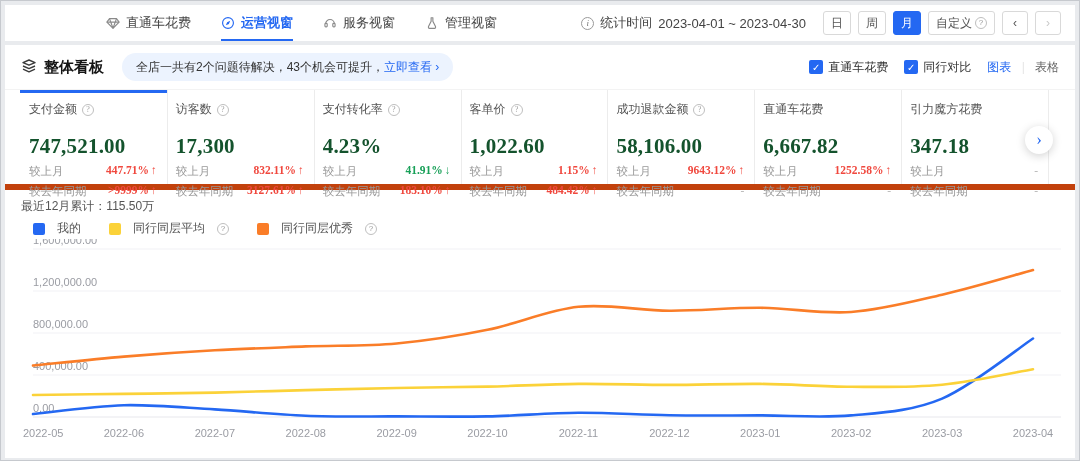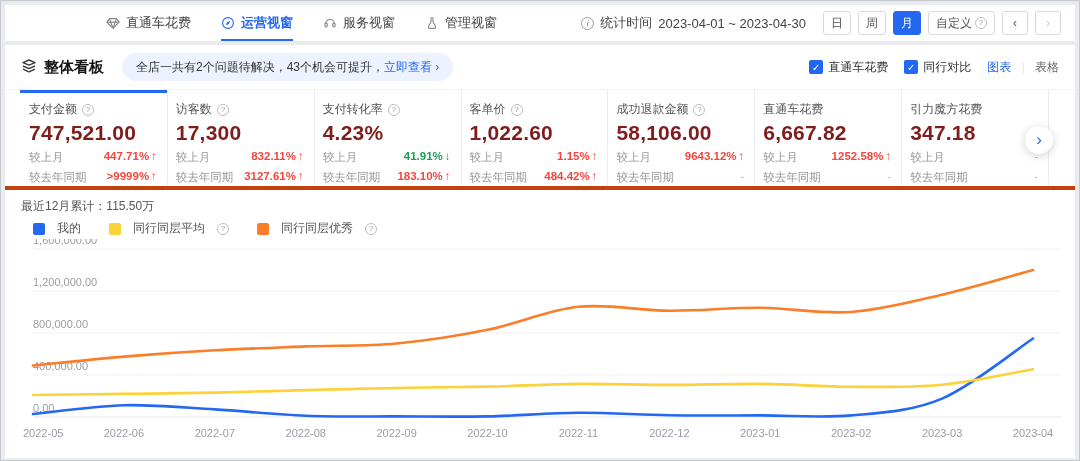--- a/index.html
+++ b/index.html
@@ -27,26 +27,26 @@
   .notice .link { color:#2468f2; cursor:pointer; }
   .header-right { margin-left:auto; display:flex; align-items:center; gap:16px; font-size:12px; color:#333; white-space:nowrap; }
   .chk-wrap { display:flex; align-items:center; cursor:pointer; }
   .check { width:14px; height:14px; background:#2468f2; border-radius:2px; color:#fff; font-size:10px; display:inline-flex; align-items:center; justify-content:center; margin-right:5px; }
   .view-toggle { display:flex; align-items:center; gap:6px; }
   .view-chart { color:#2468f2; cursor:pointer; }
   .view-div { color:#ddd; }
   .view-table { color:#666; cursor:pointer; }
 
   
-  .cards { display:flex; position:relative; height:100px; border-bottom:4px solid #c2410c; padding:0 26px 0 16px; }
+  .cards { display:flex; position:relative; height:100px; border-bottom:6px solid #c2410c; padding:0 26px 0 16px;font-family:Liberation Serif, serif; }
   .card { flex:1; border-right:1px solid #ececec; padding:11px 10px 0 8px; position:relative; cursor:pointer; min-width:0; }
   .card:last-child { border-right:none; }
   .card.selected::before { content:""; position:absolute; top:0; left:-1px; right:0; height:3px; background:#2468f2; }
   .card-title { font-size:12px; color:#555; display:flex; gap:5px; align-items:center; white-space:nowrap; }
-  .card-value { font-size:21px; font-weight:700; color:#7f1d1d; margin-top:3px; letter-spacing:.2px; white-space:nowrap; }
+  .card-value { font-size:21px; font-weight:700; color:#14532d; margin-top:16px; letter-spacing:.2px; white-space:nowrap; }
   .card-row { display:flex; justify-content:space-between; font-size:11.5px; color:#999; margin-top:5px; white-space:nowrap; }
   .delta { font-weight:bold; }
   .delta.up { color:#f0483e; }
   .delta.down { color:#18a058; }
   .delta.none { color:#bbb; font-weight:normal; }
   .arrow { font-weight:700; margin-left:2px; }
   .next-circle { position:absolute; right:22px; top:36px; width:28px; height:28px; border-radius:50%; background:#fff; box-shadow:0 2px 10px rgba(0,0,0,.18); display:flex; align-items:center; justify-content:center; color:#2468f2; font-size:17px; cursor:pointer; z-index:5; }
 
   
   .chart-block { padding:8px 16px 0; }

